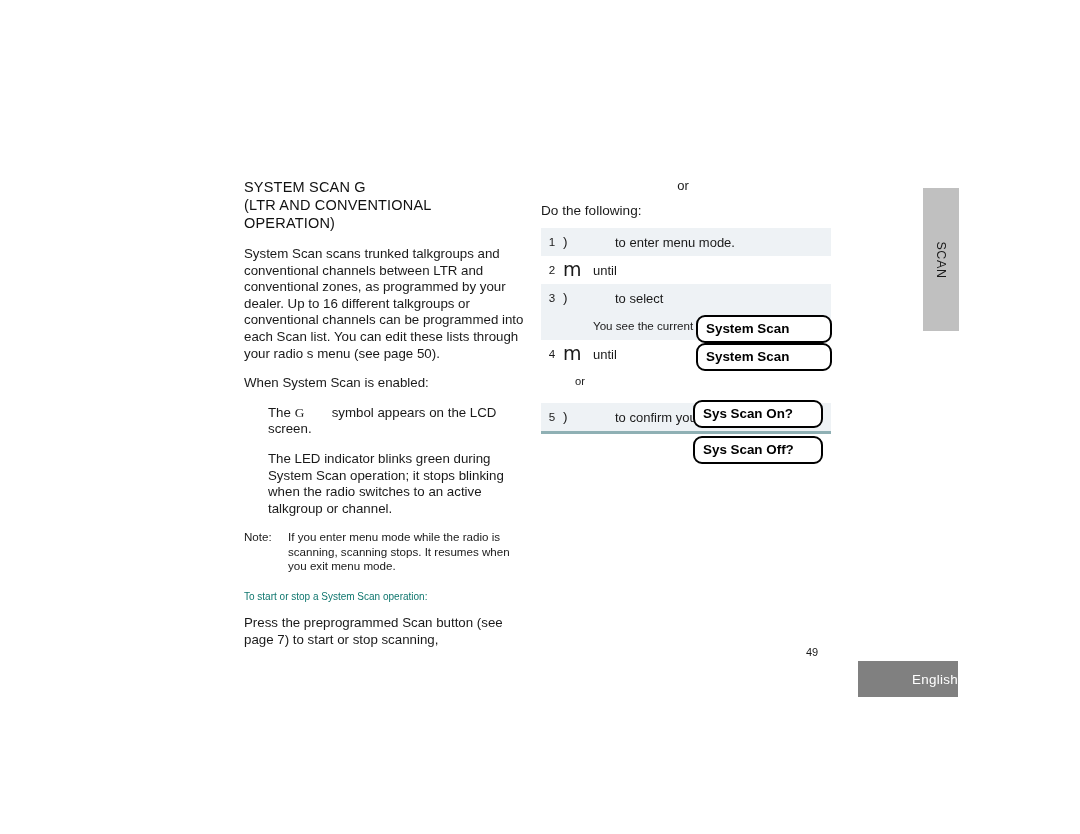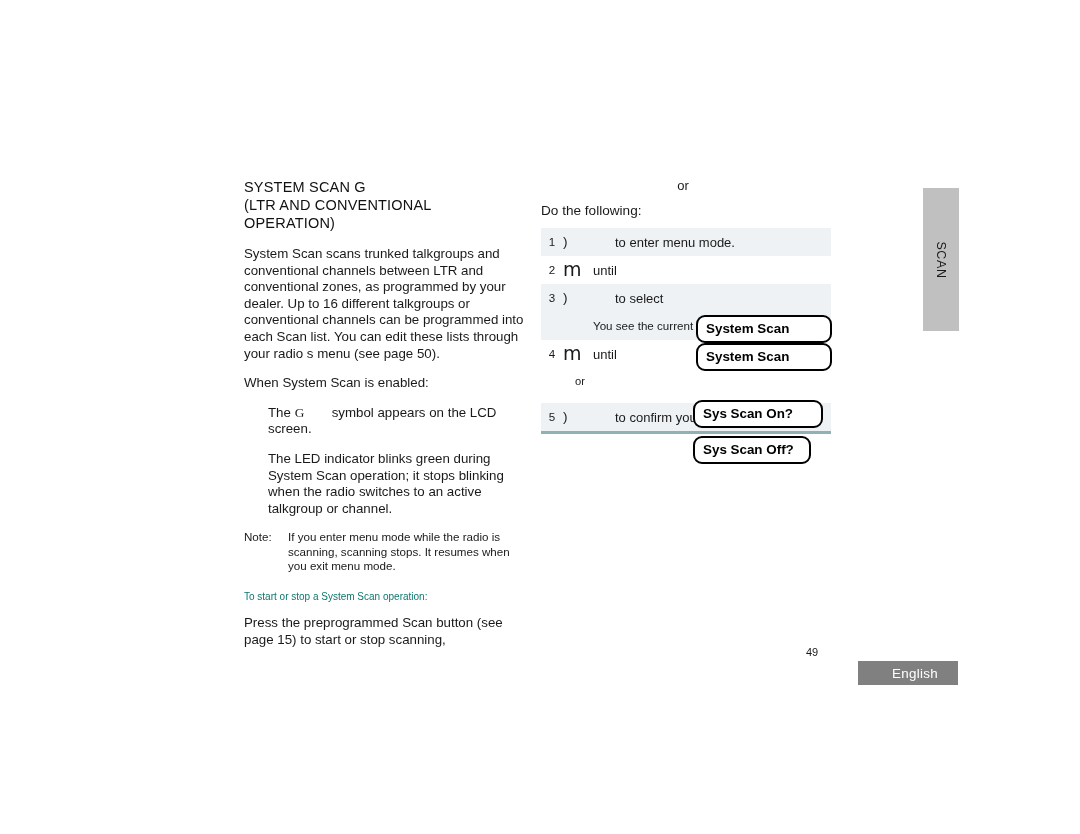--- a/index.html
+++ b/index.html
@@ -187,21 +187,21 @@
     font-size: 13.4px;
     font-weight: bold;
     color: #000000;
     padding: 3px 0 3px 8px;
     line-height: 18px;
     white-space: nowrap;
   }
   #lcd-1 { left: 155px; top: 87px;  width: 136px; }
   #lcd-2 { left: 155px; top: 115px; width: 136px; }
   #lcd-3 { left: 152px; top: 172px; width: 130px; }
-  #lcd-4 { left: 152px; top: 208px; width: 118px; }
+  #lcd-4 { left: 152px; top: 208px; width: 130px; }
 
   
   .side-tab {
     position: absolute;
     left: 923px;
     top: 188px;
     width: 36px;
     height: 143px;
     background: #c0c0c0;
     display: flex;
@@ -222,28 +222,28 @@
     left: 806px;
     top: 646px;
     font-size: 11px;
     color: #1a1a1a;
   }
   .lang-badge {
     position: absolute;
     left: 858px;
     top: 661px;
     width: 100px;
-    height: 24px;
+    height: 36px;
     background: #808080;
     color: #ffffff;
     font-size: 13.4px;
     display: flex;
     align-items: center;
     justify-content: flex-end;
-    padding-right: 20px;
+    padding-right: 0;
     box-sizing: border-box;
     letter-spacing: 0.3px;
   }
 </style>
 </head>
 <body>
 
 <div class="page">
 
   <div class="left-col">
@@ -267,21 +267,21 @@
       <span>The LED indicator blinks green during System Scan operation; it stops blinking when the radio switches to an active talkgroup or channel.</span>
     </div>
 
     <div class="note-block">
       <div class="note-label">Note:</div>
       <div class="note-text">If you enter menu mode while the radio is scanning, scanning stops. It resumes when you exit menu mode.</div>
     </div>
 
     <p class="sub-heading">To start or stop a System Scan operation:</p>
 
-    <p class="body-para">Press the preprogrammed Scan button (see page 15) to start or stop scanning,</p>
+    <p class="body-para">Press the preprogrammed Scan button (see page 7) to start or stop scanning,</p>
   </div>
 
   <div class="right-col">
 
     <p class="or-center">or</p>
 
     <p class="do-following">Do the following:</p>
 
     <div class="steps-table">
 

